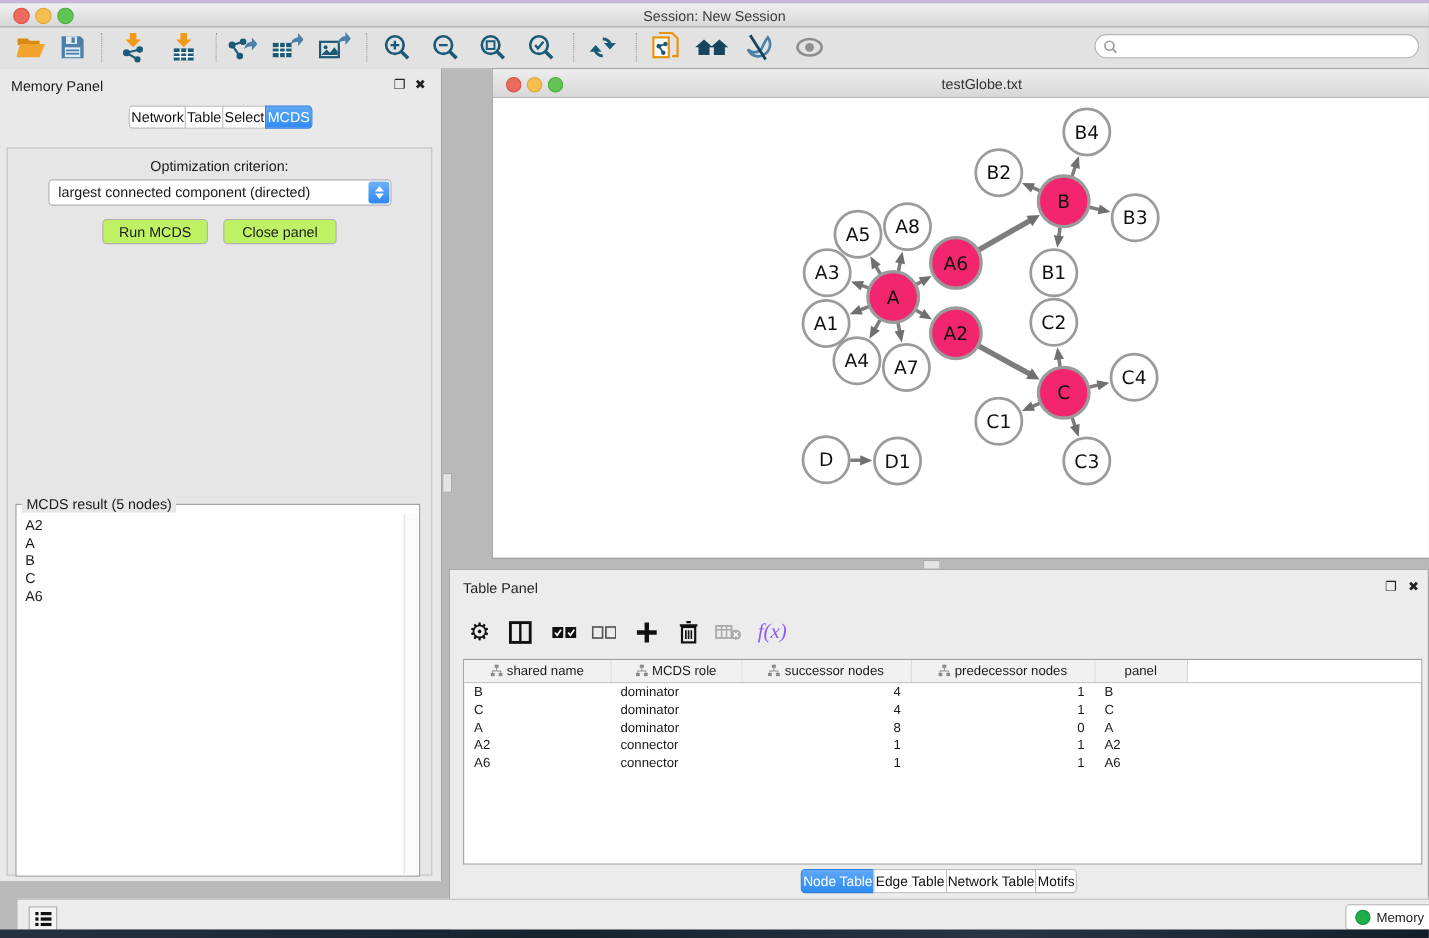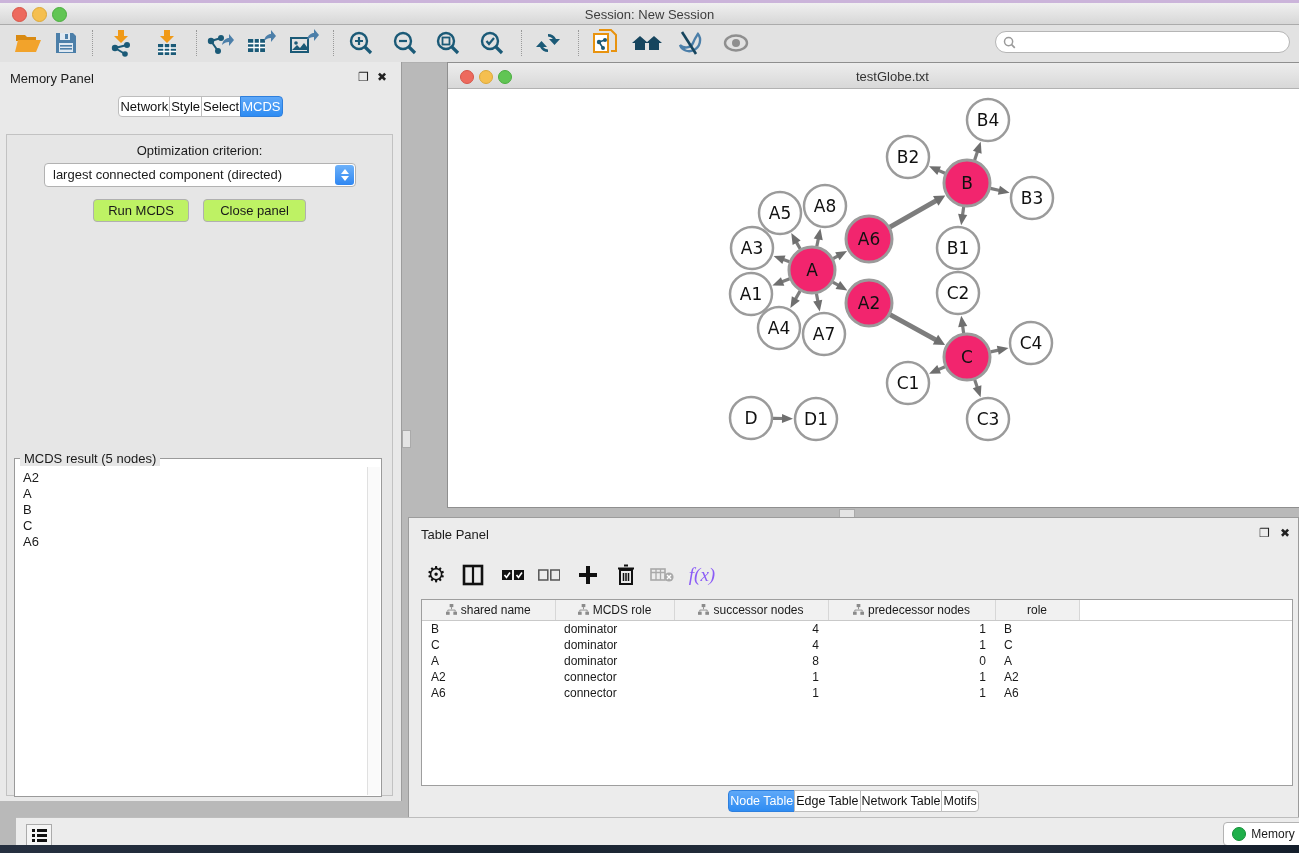--- a/index.html
+++ b/index.html
@@ -238,21 +238,21 @@
   </div>
 </div>
 
 <div class="abs control-panel">
   <div class="abs panel-title" style="left:10px;top:9px">Memory Panel</div>
   <div class="abs panel-btn" style="left:358px;top:9px">❐</div>
   <div class="abs panel-btn" style="left:377px;top:9px">✖</div>
 
   <div class="abs cp-tabs">
     <div class="tab">Network</div>
-    <div class="tab">Style</div>
+    <div class="tab">Table</div>
     <div class="tab">Select</div>
     <div class="tab active">MCDS</div>
   </div>
 
   <div class="abs cp-content">
     <div class="abs opt-label">Optimization criterion:</div>
     <div class="abs dropdown">
       <span>largest connected component (directed)</span>
       <span class="dd-stepper">
           <i class="dd-up"></i>
@@ -453,21 +453,21 @@
                 <rect x="0" y="8.4" width="4" height="3.4" fill="#8b8b8b"></rect>
                 <rect x="8" y="8.4" width="4" height="3.4" fill="#8b8b8b"></rect>
                 <path d="M6 3.4v2.3M2 8.4V6.6h8v1.8" stroke="#8b8b8b" fill="none"></path>
               </svg>successor nodes</th>
             <th><svg class="hicon" width="11" height="11" viewBox="0 0 12 12">
                 <rect x="4" y="0" width="4" height="3.4" fill="#8b8b8b"></rect>
                 <rect x="0" y="8.4" width="4" height="3.4" fill="#8b8b8b"></rect>
                 <rect x="8" y="8.4" width="4" height="3.4" fill="#8b8b8b"></rect>
                 <path d="M6 3.4v2.3M2 8.4V6.6h8v1.8" stroke="#8b8b8b" fill="none"></path>
               </svg>predecessor nodes</th>
-            <th>role</th>
+            <th>panel</th>
             <th style="background: rgb(255, 255, 255); border-right: none;"></th>
           </tr>
         </thead>
       <tbody>
           <tr>
             <td class="l">B</td>
             <td class="l">dominator</td>
             <td class="r">4</td>
             <td class="r">1</td>
             <td class="l">B</td>

